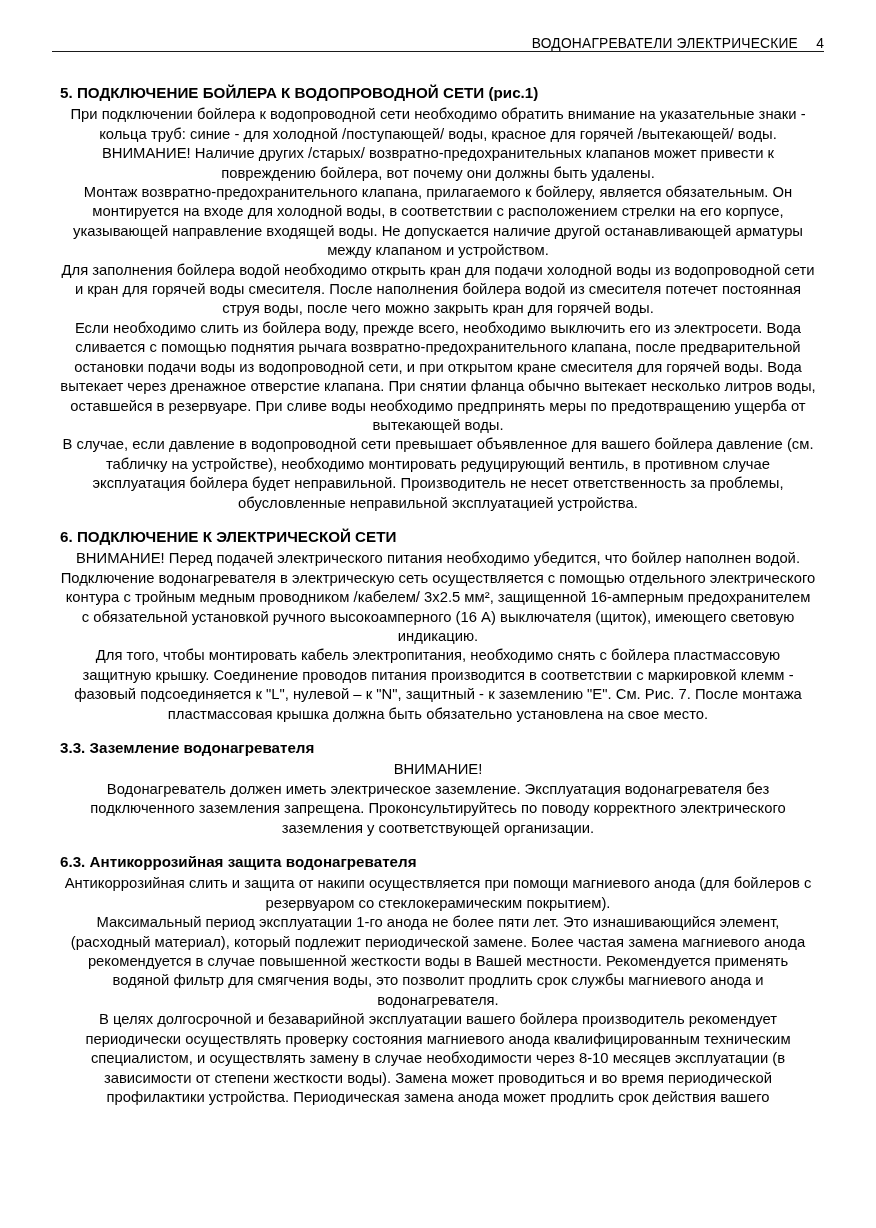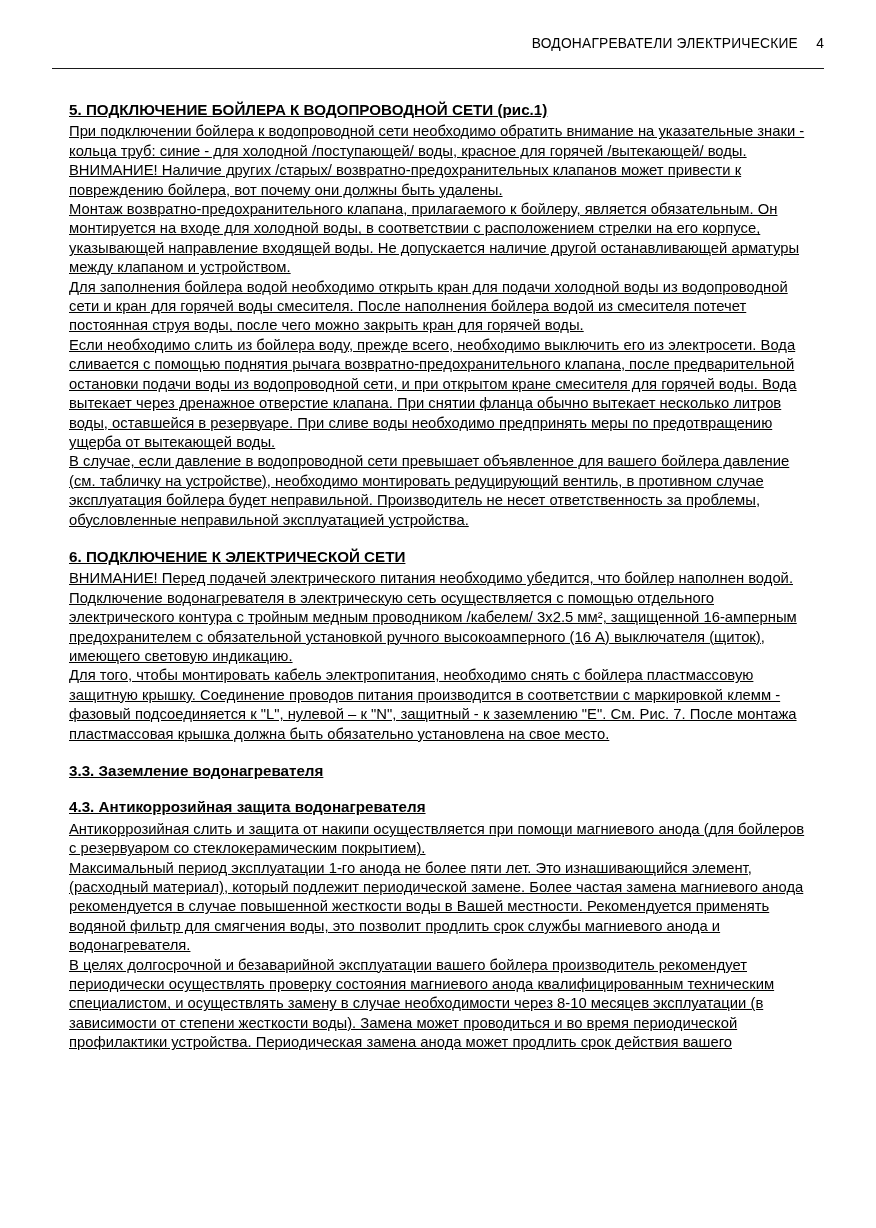--- a/index.html
+++ b/index.html
@@ -18,45 +18,45 @@
     font-family: "Liberation Sans", sans-serif;
     color: #000000;
   }
   .page-header {
     display: flex;
     justify-content: flex-end;
     align-items: flex-end;
     gap: 16px;
     font-size: 13.8px;
     letter-spacing: 0.2px;
-    padding-bottom: 17px;
+    padding-bottom: 0;
     border-bottom: 1.4px solid #1a1a1a;
   }
   .page-header .page-num {
     min-width: 10px;
     text-align: right;
   }
   main.doc-body {
     margin-top: 31px;
   }
-  section { margin: 17px; text-decoration: underline; }
+  section { margin: 8px; }
   section + section { margin-top: 14px; }
   h2.section-heading {
     font-size: 15.2px;
     font-weight: bold;
     margin: 0 0 3px 0;
     padding: 0;
     line-height: 19.4px;
   }
   p.doc-par {
     margin: 0;
     padding: 0;
     font-size: 14.8px;
     line-height: 19.4px;
-    text-align: left;
+    text-align: center;
   }
 </style>
 </head>
 <body>
 
 <div class="page">
 
   <header class="page-header">
     <span>ВОДОНАГРЕВАТЕЛИ ЭЛЕКТРИЧЕСКИЕ</span>
     <span class="page-num">4</span>
@@ -76,23 +76,25 @@
 
     <section>
       <h2 class="section-heading">6. ПОДКЛЮЧЕНИЕ К ЭЛЕКТРИЧЕСКОЙ СЕТИ</h2>
       <p class="doc-par">ВНИМАНИЕ! Перед подачей электрического питания необходимо убедится, что бойлер наполнен водой.</p>
       <p class="doc-par">Подключение водонагревателя в электрическую сеть осуществляется с помощью отдельного электрического контура с тройным медным проводником /кабелем/ 3х2.5 мм², защищенной 16-амперным предохранителем с обязательной установкой ручного высокоамперного (16 А) выключателя (щиток), имеющего световую индикацию.</p>
       <p class="doc-par">Для того, чтобы монтировать кабель электропитания, необходимо снять с бойлера пластмассовую защитную крышку. Соединение проводов питания производится в соответствии с маркировкой клемм - фазовый подсоединяется к "L", нулевой – к "N", защитный - к заземлению "Е". См. Рис. 7. После монтажа пластмассовая крышка должна быть обязательно установлена на свое место.</p>
     </section>
 
     <section>
       <h2 class="section-heading">3.3. Заземление водонагревателя</h2>
+      <p class="doc-par">ВНИМАНИЕ!</p>
+      <p class="doc-par">Водонагреватель должен иметь электрическое заземление.  Эксплуатация водонагревателя без подключенного заземления запрещена. Проконсультируйтесь по поводу корректного электрического заземления у соответствующей организации.</p>
     </section>
 
     <section>
-      <h2 class="section-heading">4.3. Антикоррозийная защита водонагревателя</h2>
+      <h2 class="section-heading">6.3. Антикоррозийная защита водонагревателя</h2>
       <p class="doc-par">Антикоррозийная слить и защита от накипи осуществляется при помощи магниевого анода (для бойлеров с резервуаром со стеклокерамическим покрытием).</p>
       <p class="doc-par">Максимальный период эксплуатации 1-го анода не более пяти лет. Это изнашивающийся элемент, (расходный материал), который подлежит периодической замене. Более частая замена магниевого анода рекомендуется в случае повышенной жесткости воды в Вашей местности. Рекомендуется применять водяной фильтр для смягчения воды, это позволит продлить срок службы магниевого анода и водонагревателя.</p>
       <p class="doc-par">В целях долгосрочной и безаварийной эксплуатации вашего бойлера производитель рекомендует периодически осуществлять проверку состояния магниевого анода квалифицированным техническим специалистом, и осуществлять замену в случае необходимости через 8-10 месяцев эксплуатации (в зависимости от степени жесткости воды). Замена может проводиться и во время периодической профилактики устройства. Периодическая замена анода может продлить срок действия вашего</p>
     </section>
 
   </main>
 </div>
 
 </body></html>

